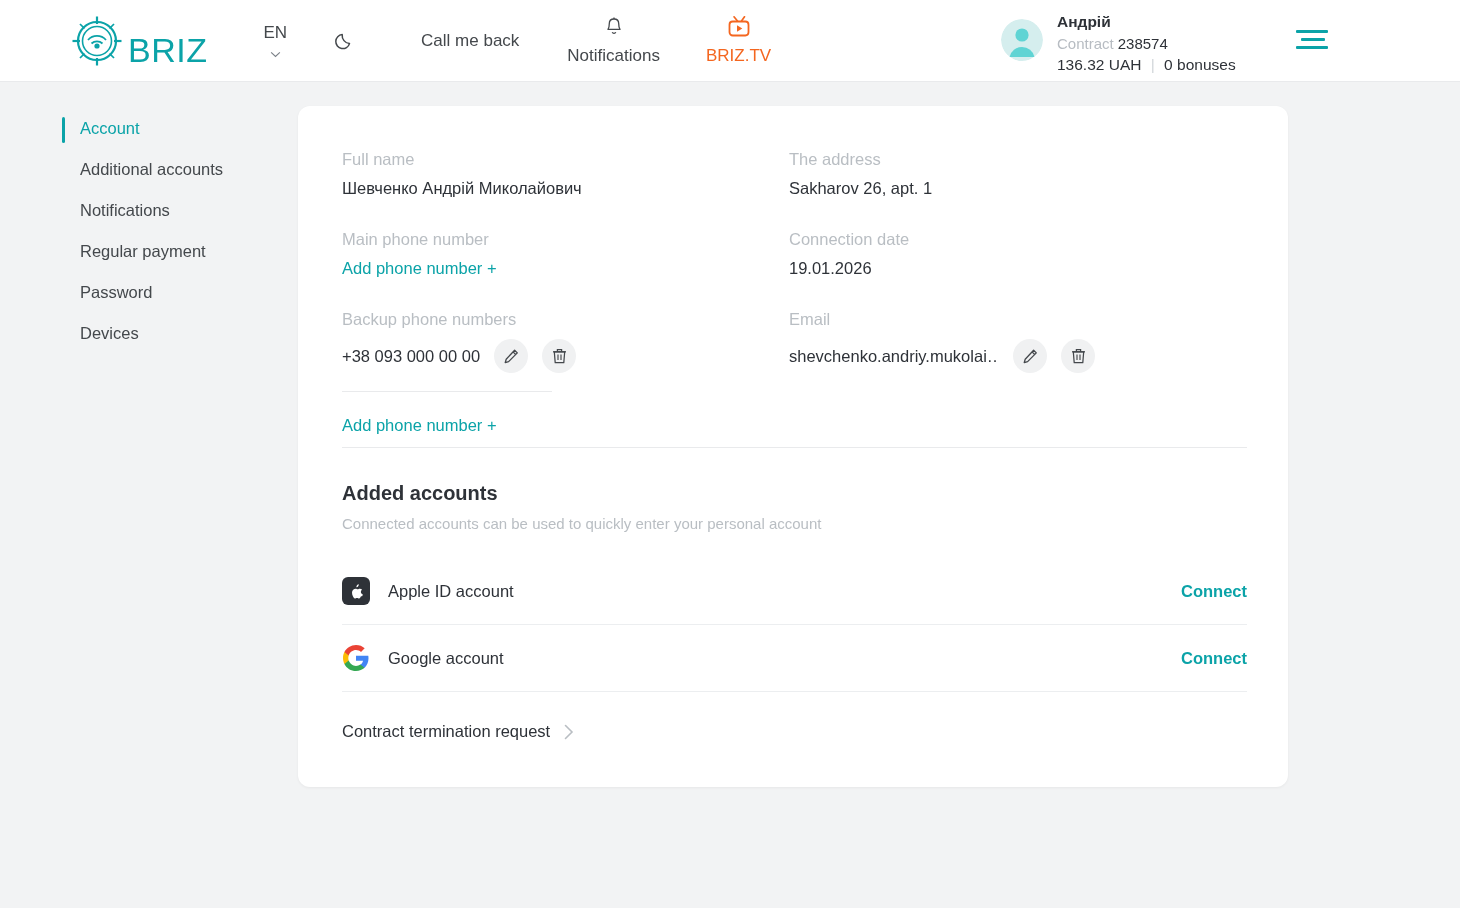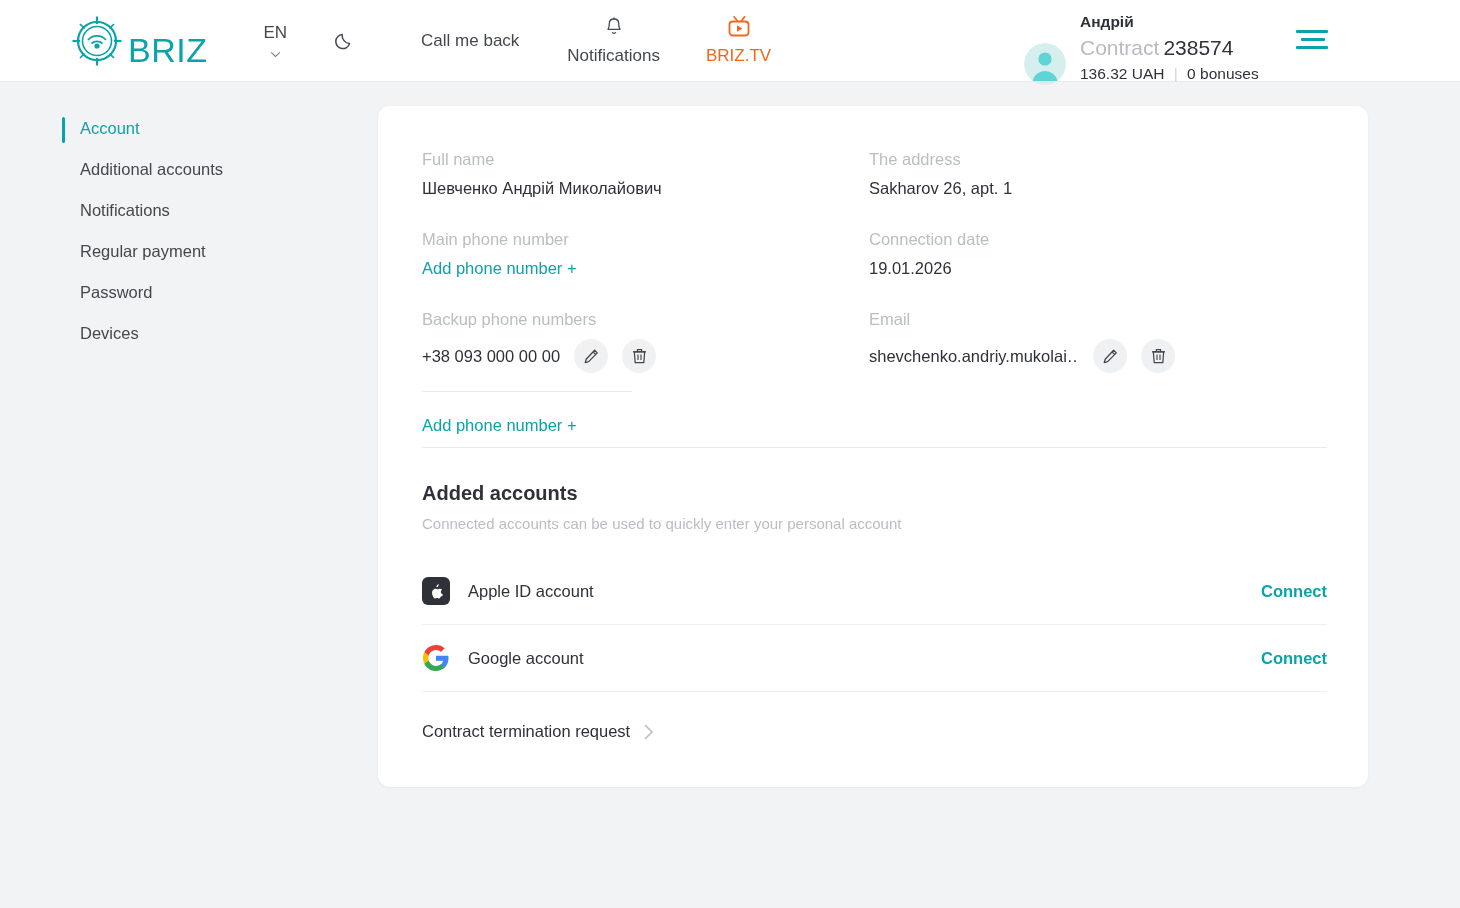--- a/index.html
+++ b/index.html
@@ -44,46 +44,46 @@
   .nav-lang { margin-right: 46px; gap: 5px; }
   .chev-down {
     width: 11px; height: 7px; display: block; margin-top: 3px;
   }
   .nav-theme { margin-right: 50px; }
   .nav-callback { margin-right: 48px; margin-left: 16px; }
   .nav-notif { margin-right: 46px; }
   .nav-tv { color: #f4661f; gap: 8px; }
 
   .profile {
-    position: absolute; left: 1024px; top: 11px;
-    display: flex; align-items: flex-end; gap: 14px;
+    position: absolute; left: 1001px; top: 11px;
+    display: flex; align-items: flex-start; gap: 14px;
   }
   .avatar { width: 42px; height: 42px; border-radius: 50%; display: block; margin-top: 8px;}
   .profile-lines { line-height: 1.42; }
   .p-name { font-size: 15.5px; font-weight: bold; color: #2e3238; }
-  .p-contract { font-size: 21px; color: #b7bcc2; }
+  .p-contract { font-size: 15px; color: #b7bcc2; }
   .p-contract b { color: #2e3238; font-weight: normal; margin-left: 4px; }
   .p-balance { font-size: 15.5px; color: #2e3238; }
   .p-sep { color: #d2d6da; margin: 0 5px; }
 
   .burger {
     position: absolute; left: 1296px; top: 30px;
     width: 32px; cursor: pointer;
   }
   .burger span {
     display: block; height: 3px; background: #0ba3a8;
     border-radius: 1px; margin-bottom: 5px;
   }
   .burger span:nth-child(2) { width: 24px; margin-left: 5px; }
   .burger span:nth-child(3) { margin-bottom: 0; }
 
   
   .page { display: flex; height: 826px; }
 
-  .sidebar { width: 378px; padding-top: 26px; flex: none; }
+  .sidebar { width: 298px; padding-top: 26px; flex: none; }
   .side-item {
     position: relative;
     padding: 11px 0 11px 80px;
     font-size: 16.5px; color: #44484c;
     cursor: pointer;
   }
   .side-item.active { color: #0ba3a8; }
   .side-item.active::before {
     content: ""; position: absolute; left: 62px; top: 9px;
     width: 3px; height: 26px; background: #0ba3a8; border-radius: 2px;

